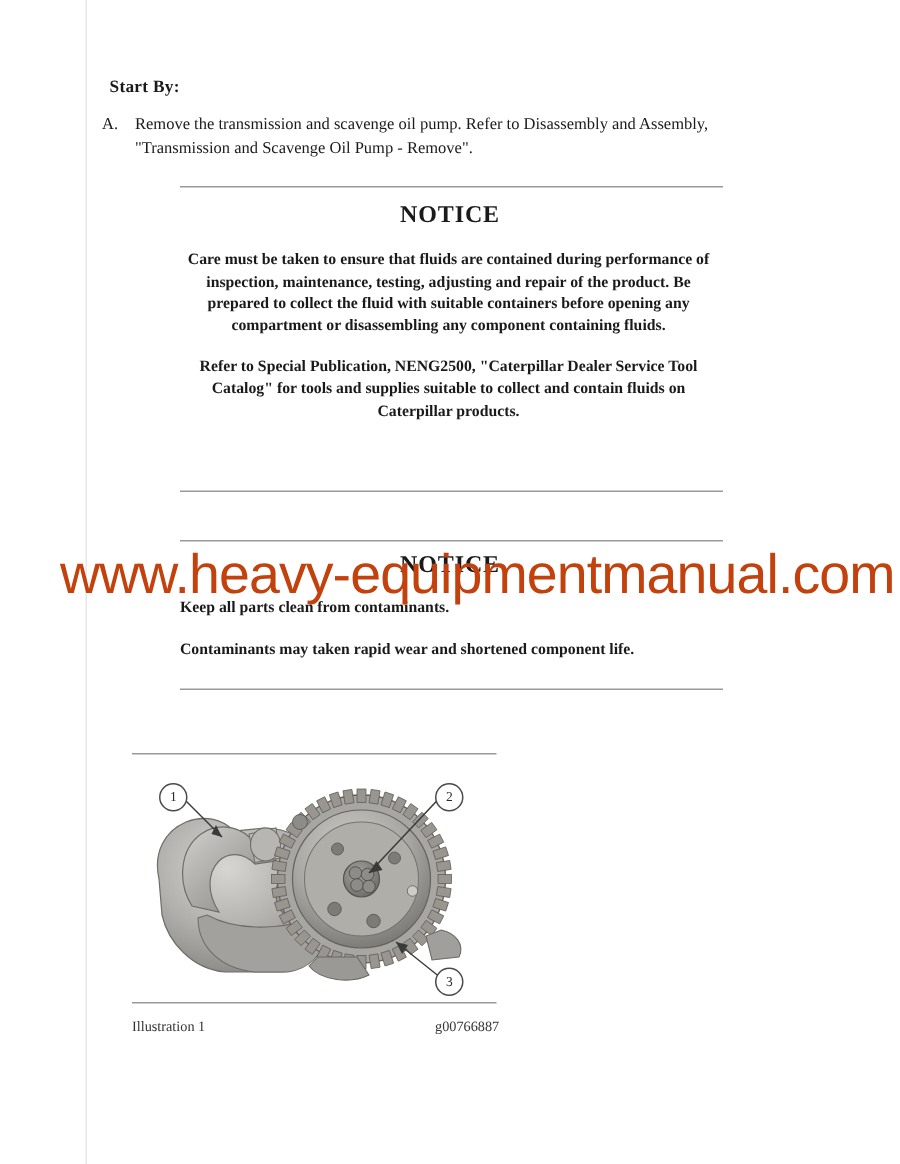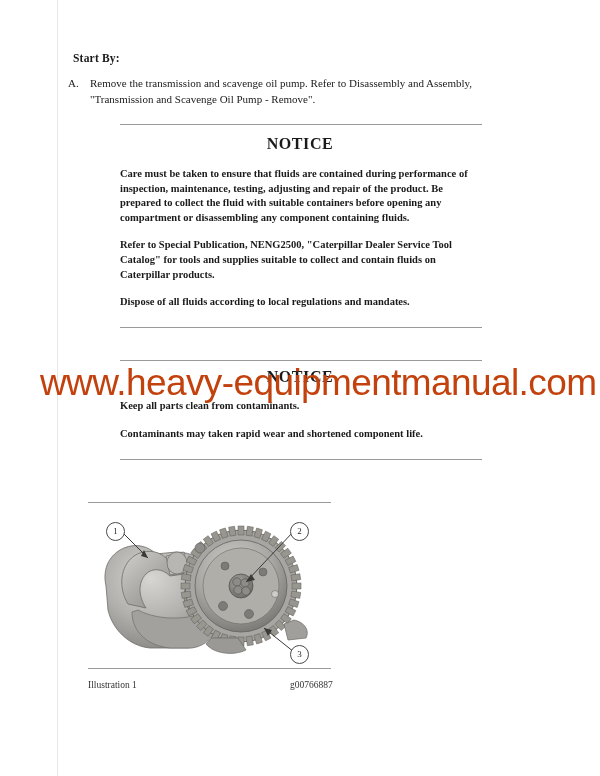--- a/index.html
+++ b/index.html
@@ -147,24 +147,23 @@
 
   <div class="step-block">
     <div class="step-letter">A.</div>
     <div class="step-text">Remove the transmission and scavenge oil pump. Refer to Disassembly and Assembly, "Transmission and Scavenge Oil Pump - Remove".</div>
   </div>
 
   <div class="rule" style="left:120px; top:124px; width:362px;"></div>
 
   <div class="notice-head" style="top:135px;">NOTICE</div>
 
-  <div class="notice-body" style="left:120px; top:167px; width:358px;">
+  <div class="notice-body" style="left:120px; top:167px; width:358px;text-align:center;">
     <p>Care must be taken to ensure that fluids are contained during performance of inspection, maintenance, testing, adjusting and repair of the product. Be prepared to collect the fluid with suitable containers before opening any compartment or disassembling any component containing fluids.</p>
     <p>Refer to Special Publication, NENG2500, "Caterpillar Dealer Service Tool Catalog" for tools and supplies suitable to collect and contain fluids on Caterpillar products.</p>
-    <p>Dispose of all fluids according to local regulations and mandates.</p>
   </div>
 
   <div class="rule" style="left:120px; top:327px; width:362px;"></div>
 
   <div class="rule" style="left:120px; top:360px; width:362px;"></div>
 
   <div class="notice-head" style="top:368px;">NOTICE</div>
 
   <div class="notice-body" style="left:120px; top:399px; width:358px;">
     <p>Keep all parts clean from contaminants.</p>

